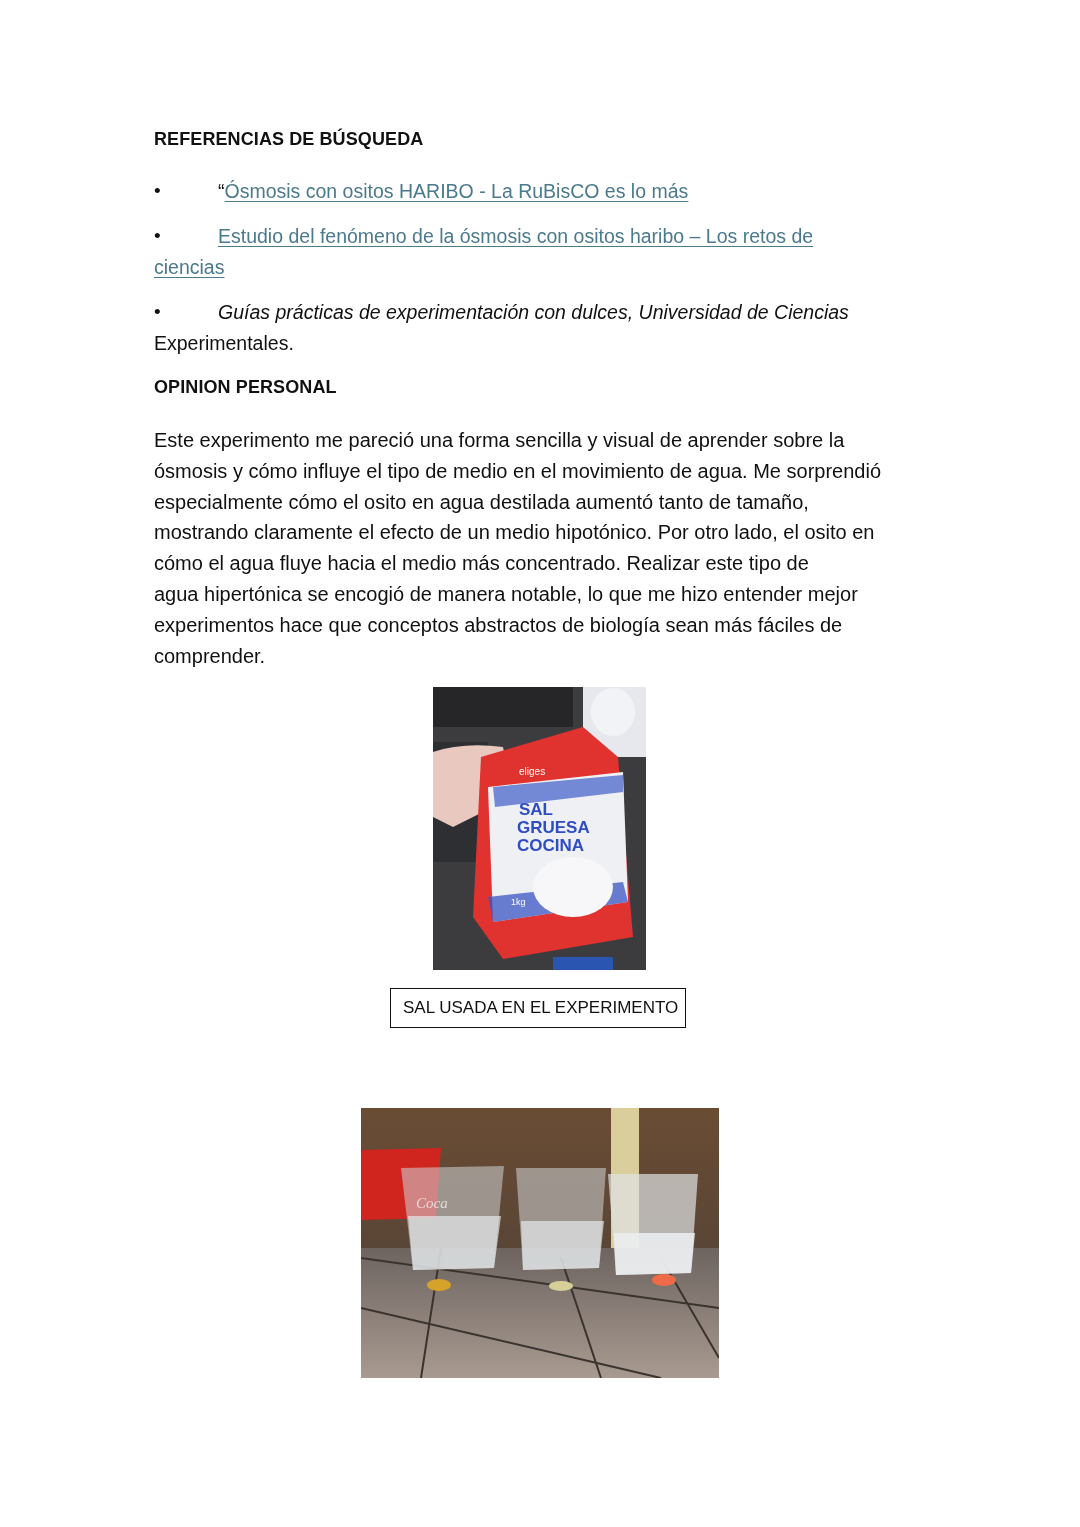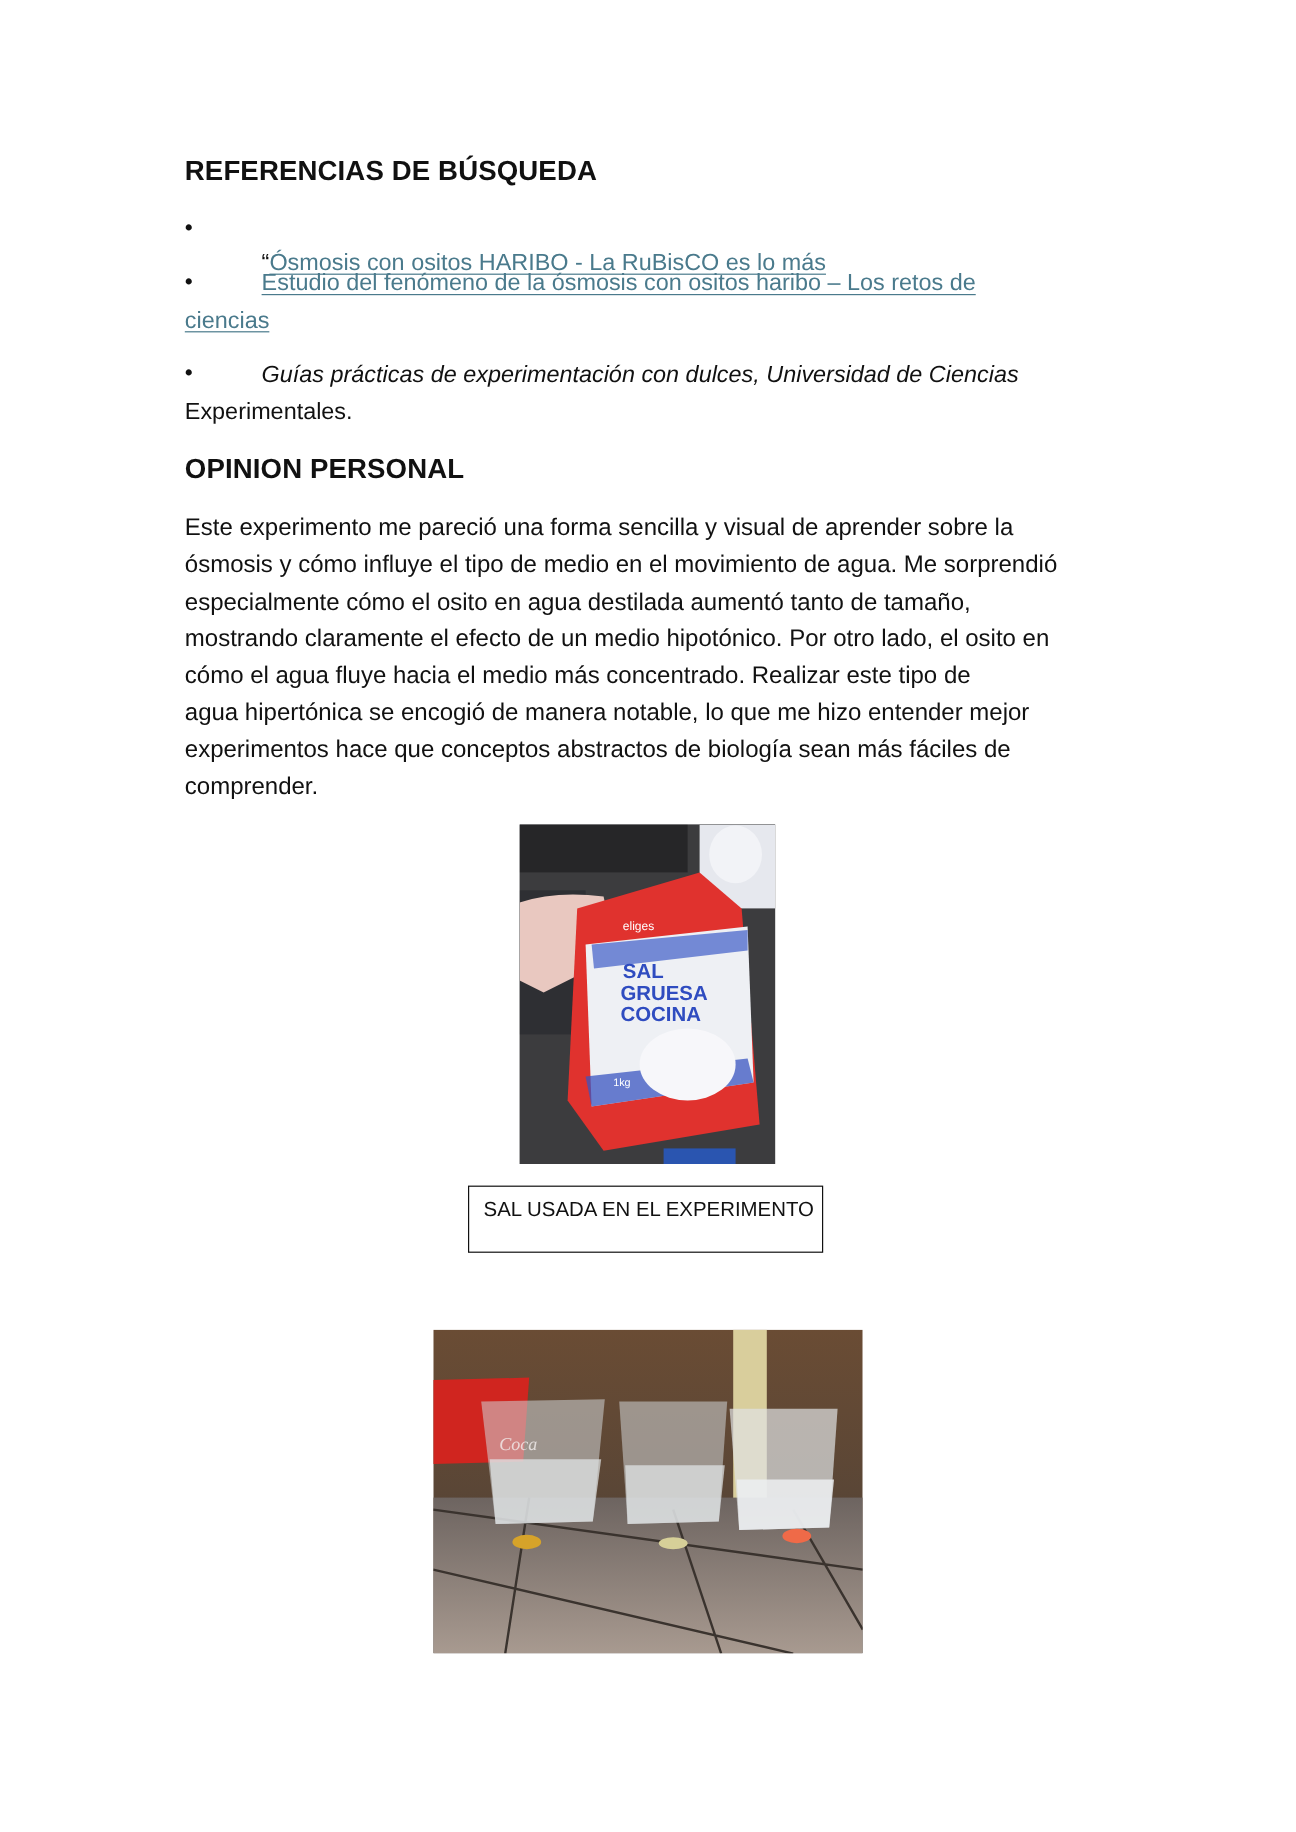--- a/index.html
+++ b/index.html
@@ -1,38 +1,38 @@
 <!DOCTYPE html>
 <html><head>
 <meta charset="utf-8">
 <style>
   html, body { margin: 0; padding: 0; background: #ffffff; }
   body { width: 1080px; height: 1527px; position: relative; overflow: hidden;
          font-family: "Liberation Sans", "DejaVu Sans", sans-serif; color: #111; }
   .page { position: absolute; left: 0; top: 0; width: 1080px; height: 1527px; }
-  .h { position: absolute; left: 154px; font-weight: bold; font-size: 23px; letter-spacing: 0.1px; }
+  .h { position: absolute; left: 154px; font-weight: bold; font-size: 18px; letter-spacing: 0.1px; }
   .line { position: absolute; left: 154px; font-size: 19.5px; white-space: nowrap; }
   .bullet { position: absolute; left: 154px; font-size: 19px; }
   a.link { color: #4a7a8c; text-decoration: underline; text-underline-offset: 3px; }
   .para { position: absolute; left: 154px; width: 780px; font-size: 20px; line-height: 30.8px; }
   .para span { display: block; white-space: nowrap; }
   .photo { position: absolute; overflow: hidden; }
-  .caption-box { position: absolute; left: 390px; top: 988px; width: 296px; height: 56px;
+  .caption-box { position: absolute; left: 390px; top: 988px; width: 296px; height: 40px;
                  border: 1.5px solid #111; box-sizing: border-box; }
   .caption-text { position: absolute; left: 12px; top: 9px; font-size: 17px; white-space: nowrap; }
 </style>
 </head>
 <body>
 
 <div class="page">
 
   <div class="h" style="top:129px;">REFERENCIAS DE BÚSQUEDA</div>
 
   <div class="bullet" style="top:180px;">•</div>
-  <div class="line" style="left:218px; top:180px;margin-top:28px;">
+  <div class="line" style="left:218px; top:180px;">
     <span>“</span><a class="link">Ósmosis con ositos HARIBO - La RuBisCO es lo más</a>
   </div>
 
   <div class="bullet" style="top:225px;">•</div>
   <div class="line" style="left:218px; top:225px;">
     <a class="link">Estudio del fenómeno de la ósmosis con ositos haribo – Los retos de</a>
   </div>
   <div class="line" style="top:256px;">
     <a class="link">ciencias</a>
   </div>

